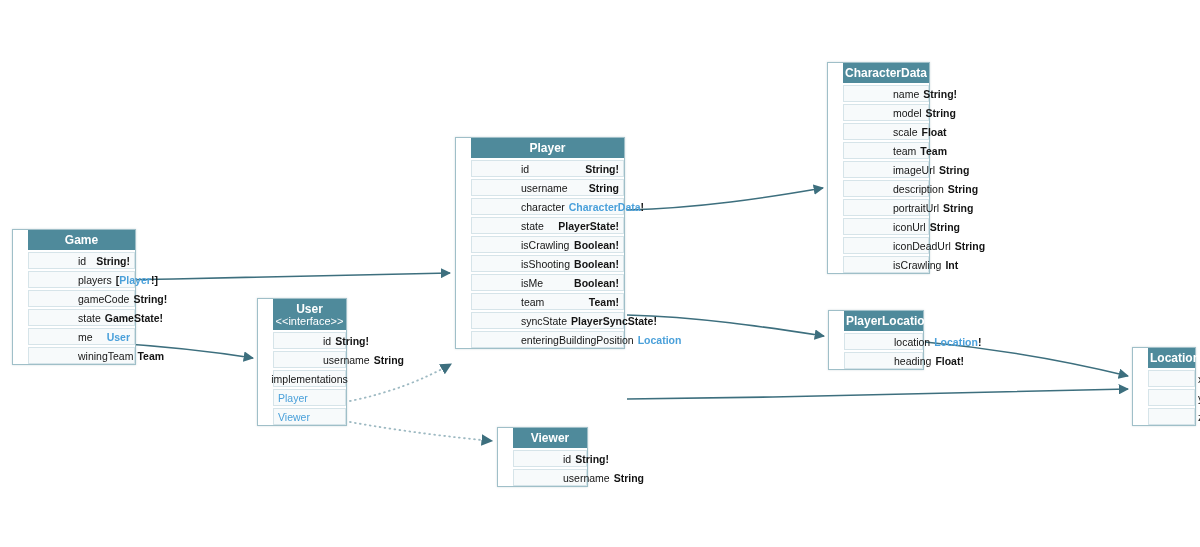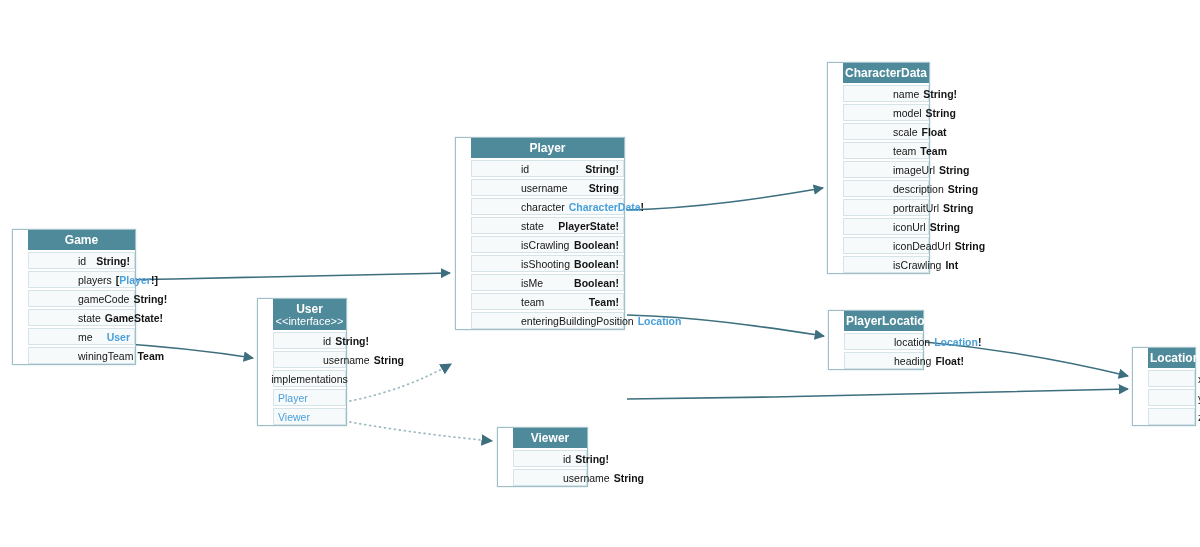--- a/index.html
+++ b/index.html
@@ -160,20 +160,24 @@
         </div>
         <div class="trow">
           <span class="fname">isMe</span>
           <span class="ftype"><span>Boolean!</span></span>
         </div>
         <div class="trow">
           <span class="fname">team</span>
           <span class="ftype"><span>Team!</span></span>
         </div>
         <div class="trow">
+          <span class="fname">syncState</span>
+          <span class="ftype"><span>PlayerSyncState!</span></span>
+        </div>
+        <div class="trow">
           <span class="fname">enteringBuildingPosition</span>
           <span class="ftype"><span class="link">Location</span></span>
         </div>
       </div>
       <div class="type-table" style="left: 497px; top: 427px; width: 91px;">
         <div class="thead">
           <div class="ttitle">Viewer</div>
         </div>
         <div class="trow">
           <span class="fname">id</span>

